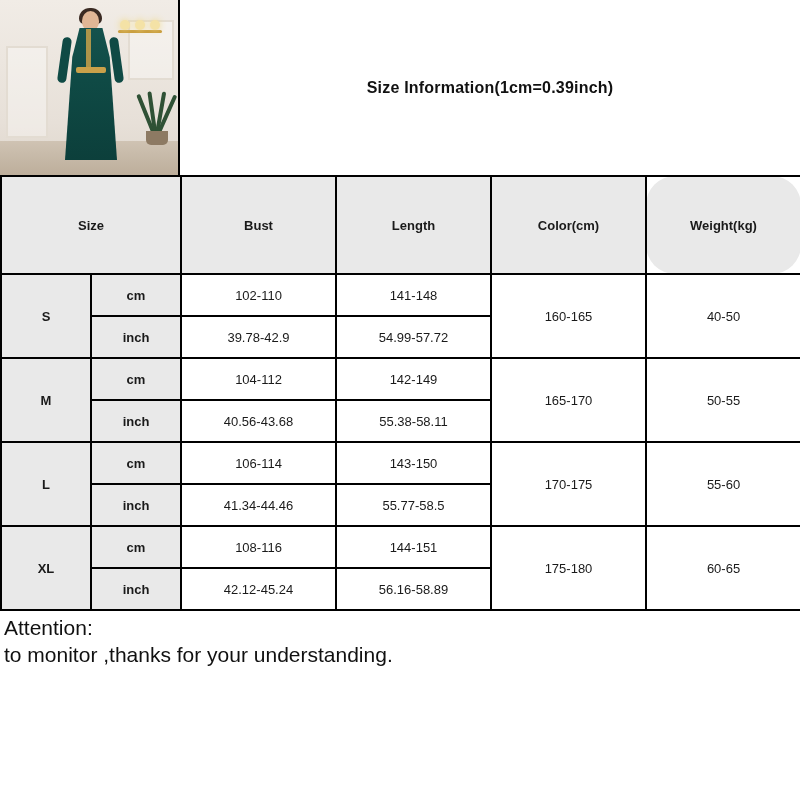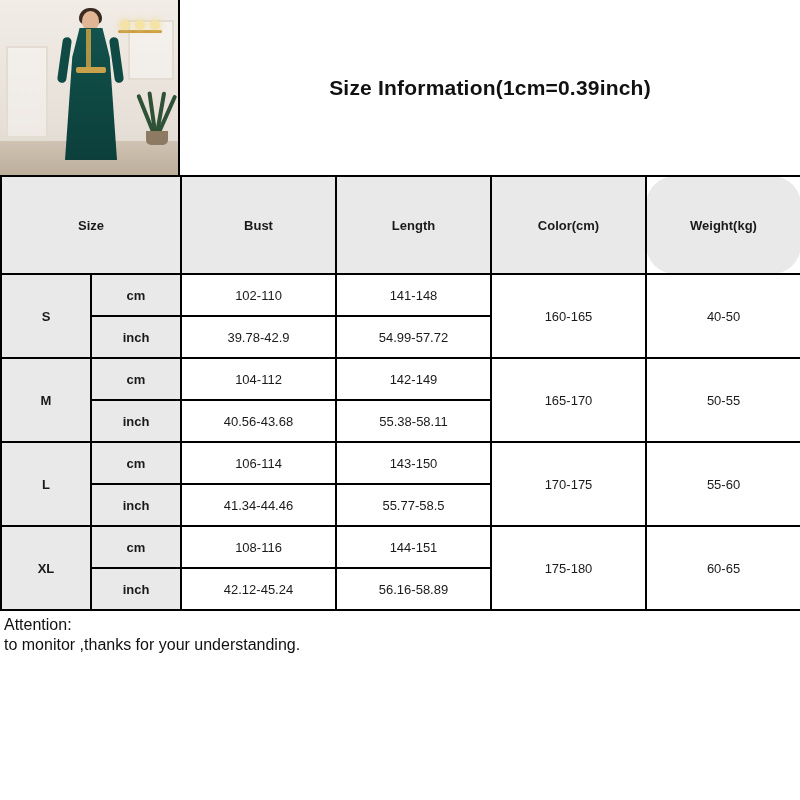--- a/index.html
+++ b/index.html
@@ -83,21 +83,21 @@
 
   .title-cell {
     flex: 1;
     height: 175px;
     display: flex;
     align-items: center;
     justify-content: center;
     background: #ffffff;
   }
   .title-text {
-    font-size: 21px;
+    font-size: 16px;
     font-weight: bold;
     color: #111;
     letter-spacing: .2px;
   }
 
   
   table.size-table {
     border-collapse: collapse;
     width: 800px;
     table-layout: fixed;
@@ -133,21 +133,21 @@
     font-weight: bold;
     font-size: 16px;
     margin-left: 28px;
   }
   td.val { background: #ffffff; height: 42px; font-size: 17px; }
   td.span-val { background: #ffffff; font-size: 17px; }
 
   
   .note {
     padding: 4px 4px 0 4px;
-    font-size: 16px;
+    font-size: 21px;
     line-height: 1.28;
     color: #111;
   }
   .note div { white-space: nowrap; }
 </style>
 </head>
 <body>
 
 <div id="page">
 

